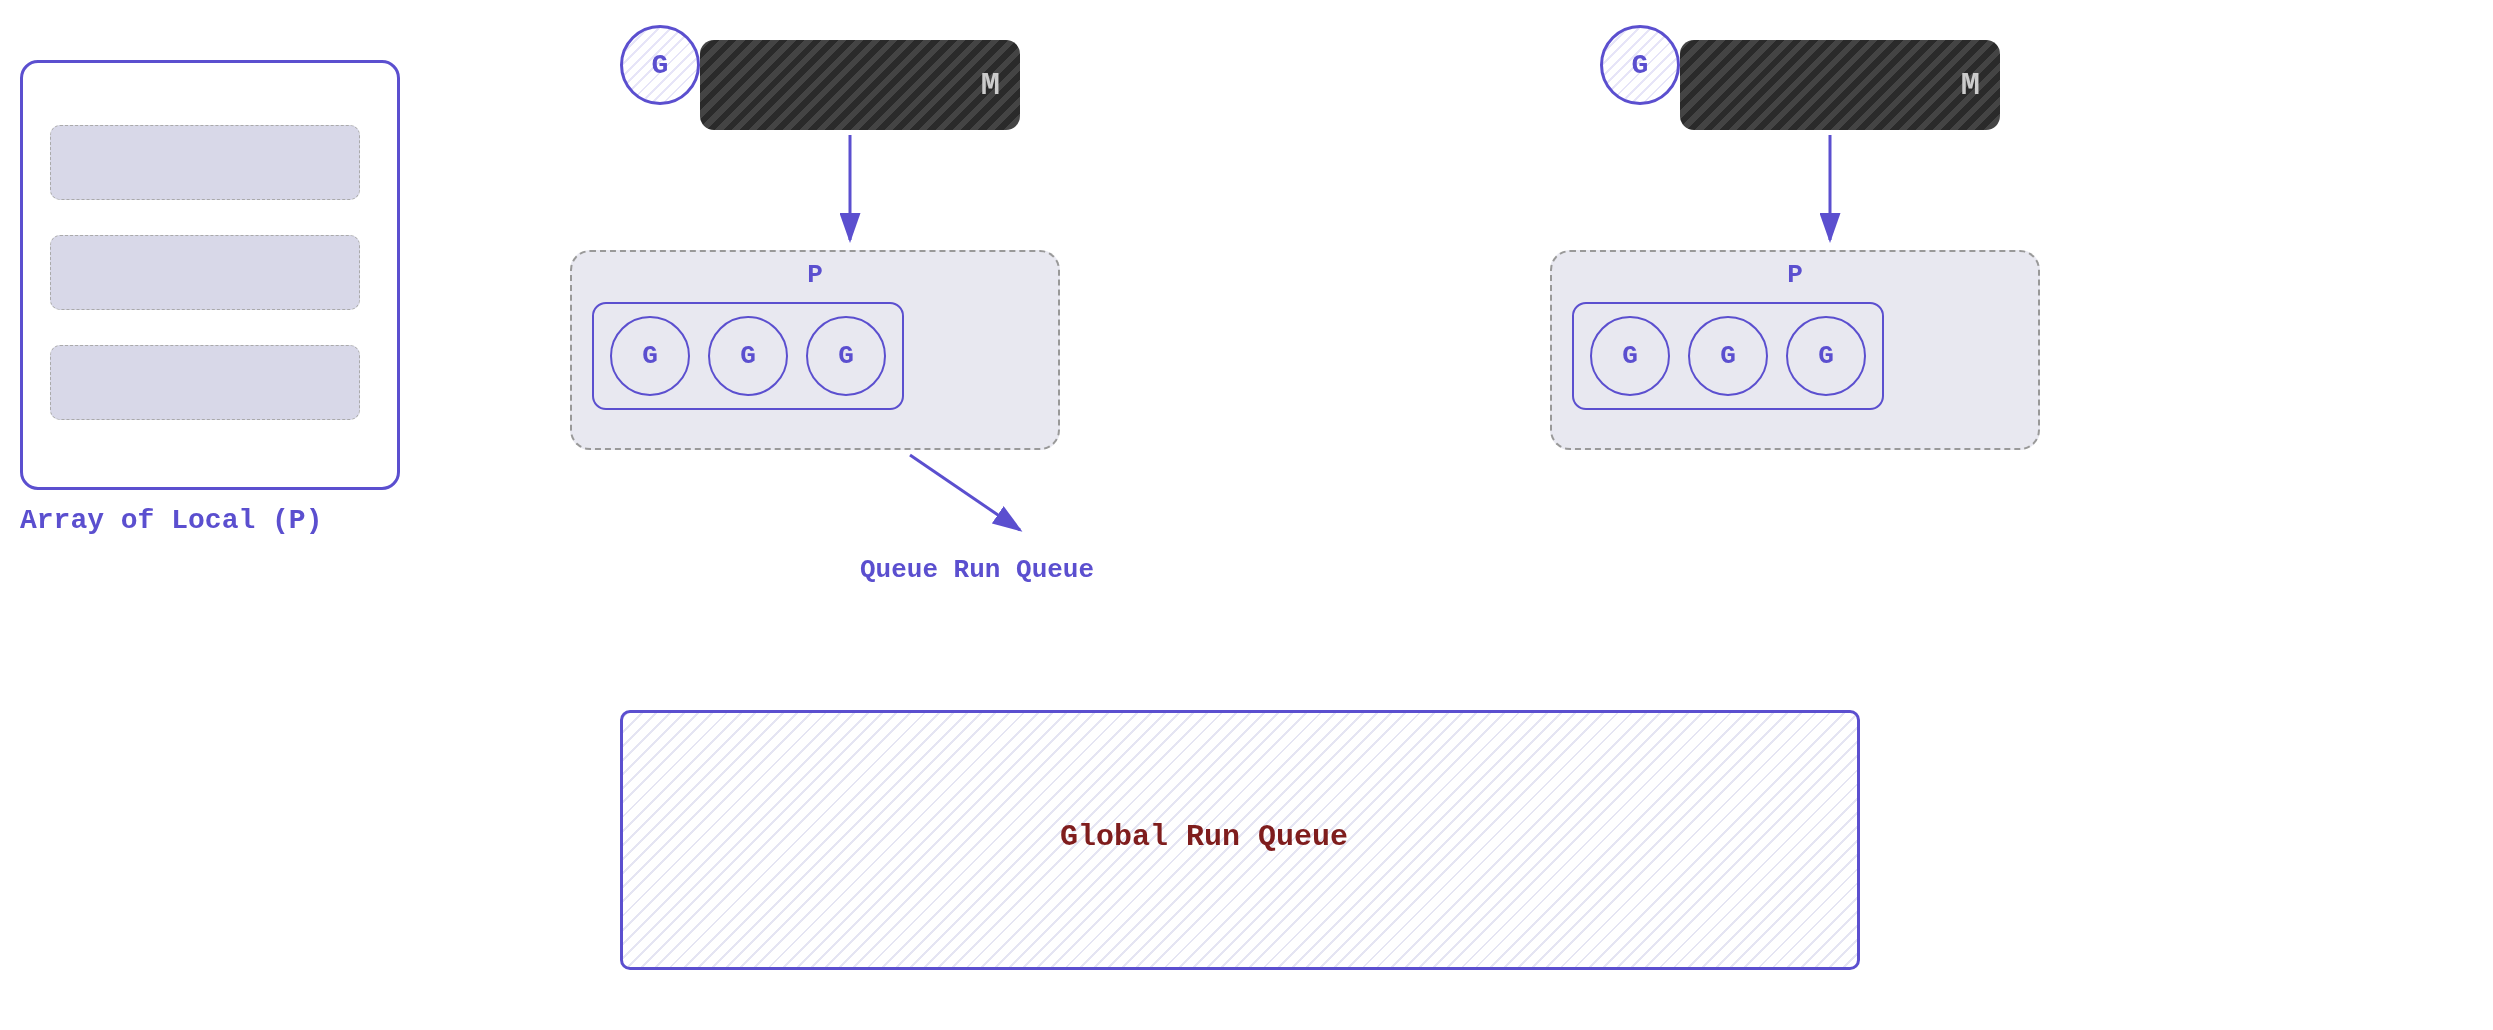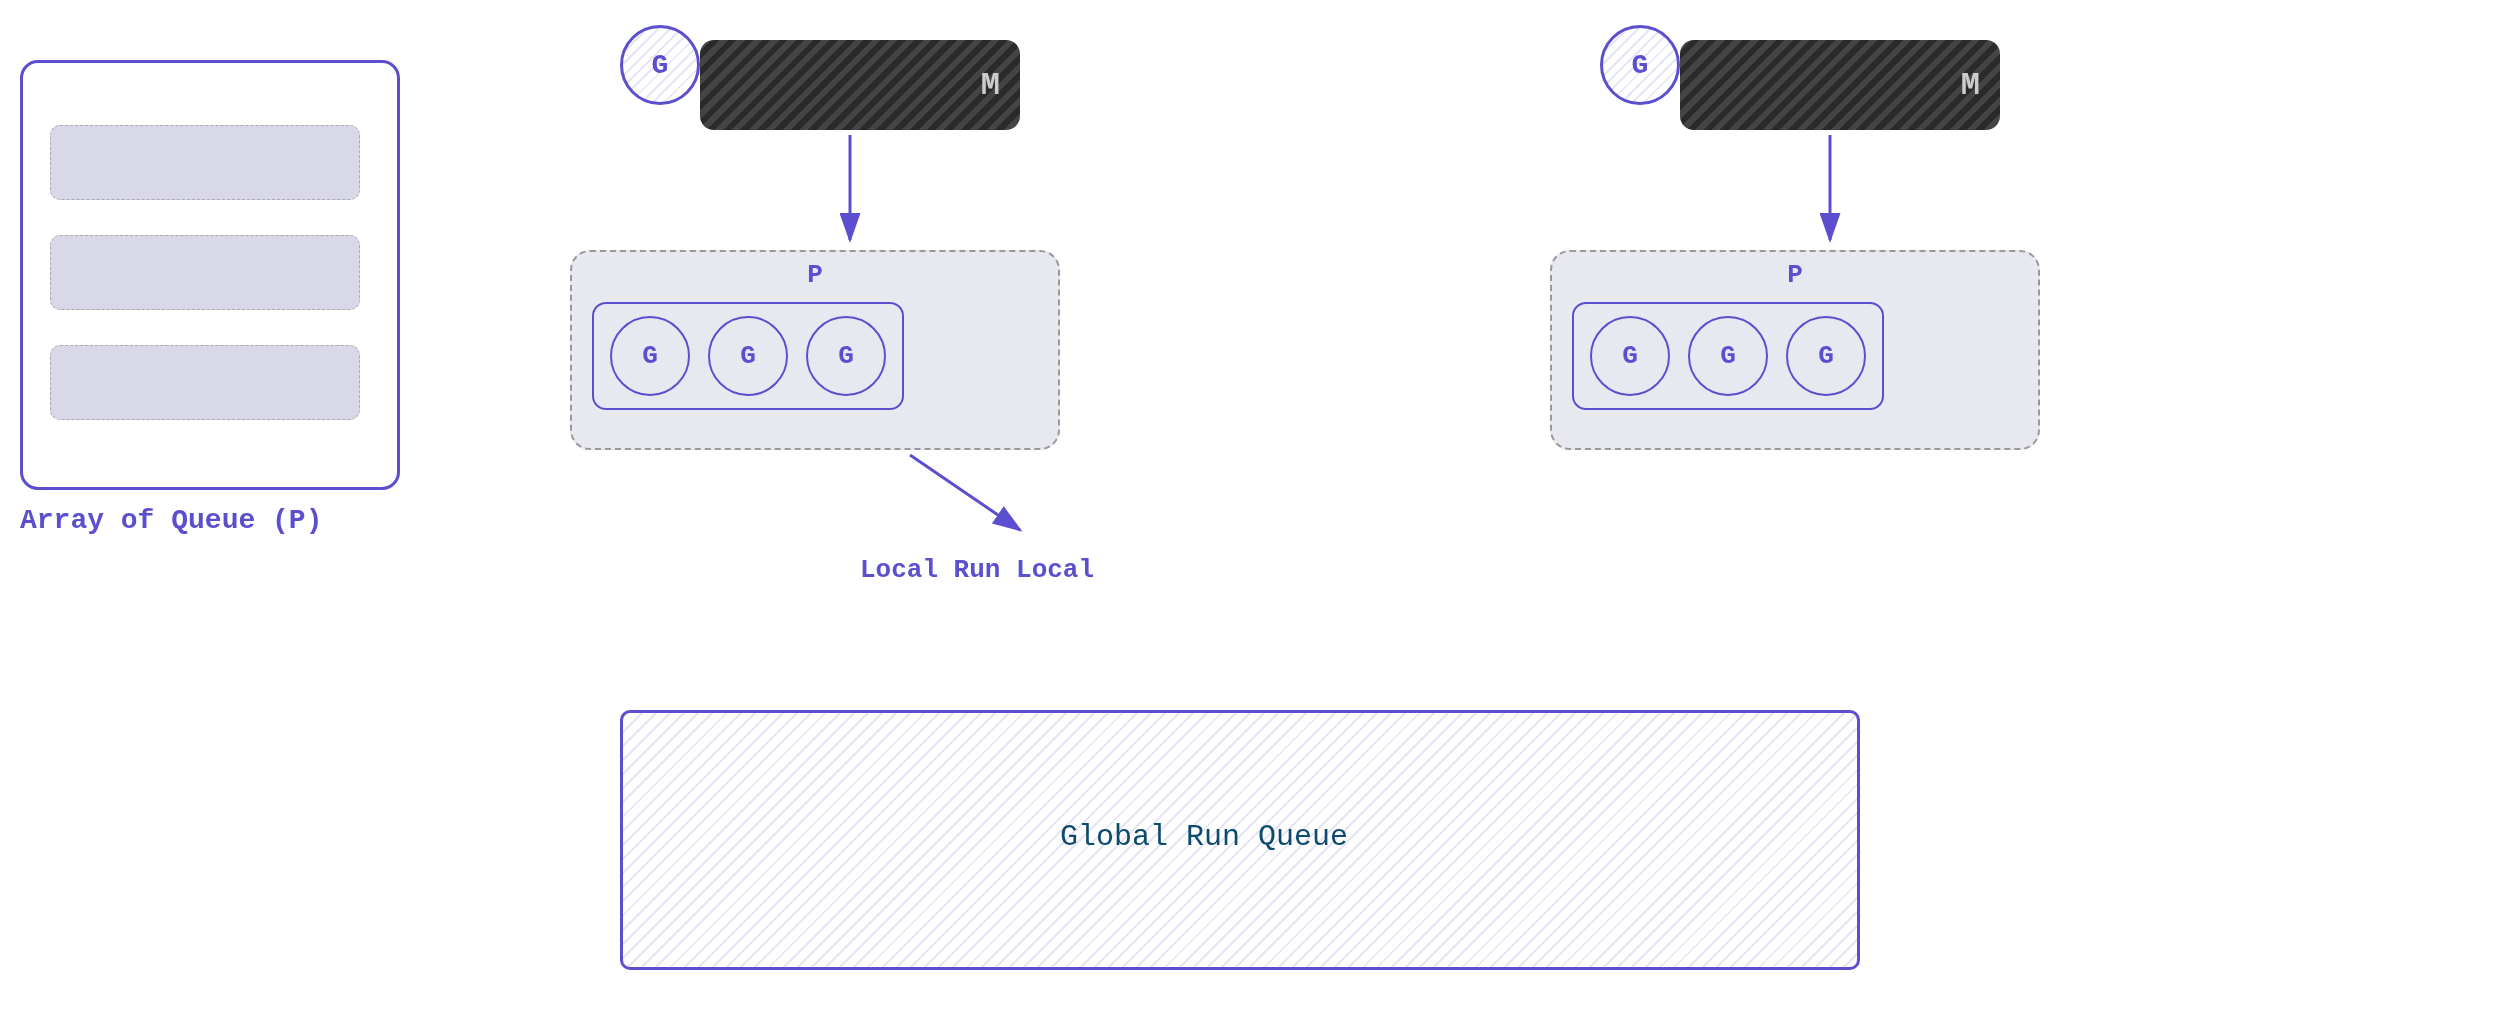--- a/index.html
+++ b/index.html
@@ -172,39 +172,39 @@
         -45deg,
         transparent 0px,
         transparent 8px,
         rgba(180,180,220,0.35) 8px,
         rgba(180,180,220,0.35) 10px
       );
     }
 
     .global-rq-label {
       position: absolute;
-      color: #0c4a6e;
+      color: #7f1d1d;
       font-size: 30px;
-      font-weight: normal;
+      font-weight: bold;
       font-family: 'Courier New', monospace;
     }
 
   </style>
 </head>
 <body>
 
 <div class="canvas">
 
   <div class="idle-array-container">
     <div class="idle-array-box"></div>
     <div class="idle-row idle-row-1"></div>
     <div class="idle-row idle-row-2"></div>
     <div class="idle-row idle-row-3"></div>
     <div class="idle-label">
-      <div>Array of Queue (P)</div>
+      <div>Array of Local (P)</div>
     </div>
   </div>
 
   <div class="m-box" style="left:700px; top:40px; width:320px;">
     <div style="position:absolute; right:20px; top:50%; transform:translateY(-50%); font-size:32px; font-weight:bold; color:#ccc; font-family:'Courier New',monospace;">M</div>
   </div>
 
   <div class="g-circle-m" style="position:absolute; left:620px; top:25px;">
     <span>G</span>
   </div>
@@ -235,21 +235,21 @@
 
   <svg class="arrow-svg" style="left:900px; top:450px; width:200px; height:100px;">
     <defs>
       <marker id="arrowhead2" markerWidth="10" markerHeight="7" refX="9" refY="3.5" orient="auto">
         <polygon points="0 0, 10 3.5, 0 7" fill="#5b4fcf"></polygon>
       </marker>
     </defs>
     <line x1="10" y1="5" x2="120" y2="80" stroke="#5b4fcf" stroke-width="3" marker-end="url(#arrowhead2)"></line>
   </svg>
 
-  <div class="lrq-label" style="left:860px; top:555px;">Local Run Local</div>
+  <div class="lrq-label" style="left:860px; top:555px;">Queue Run Queue</div>
 
   <div class="m-box" style="left:1680px; top:40px; width:320px;">
     <div style="position:absolute; right:20px; top:50%; transform:translateY(-50%); font-size:32px; font-weight:bold; color:#ccc; font-family:'Courier New',monospace;">M</div>
   </div>
 
   <div class="g-circle-m" style="position:absolute; left:1600px; top:25px;">
     <span>G</span>
   </div>
 
   <svg class="arrow-svg" style="left:1810px; top:130px; width:60px; height:130px;">

